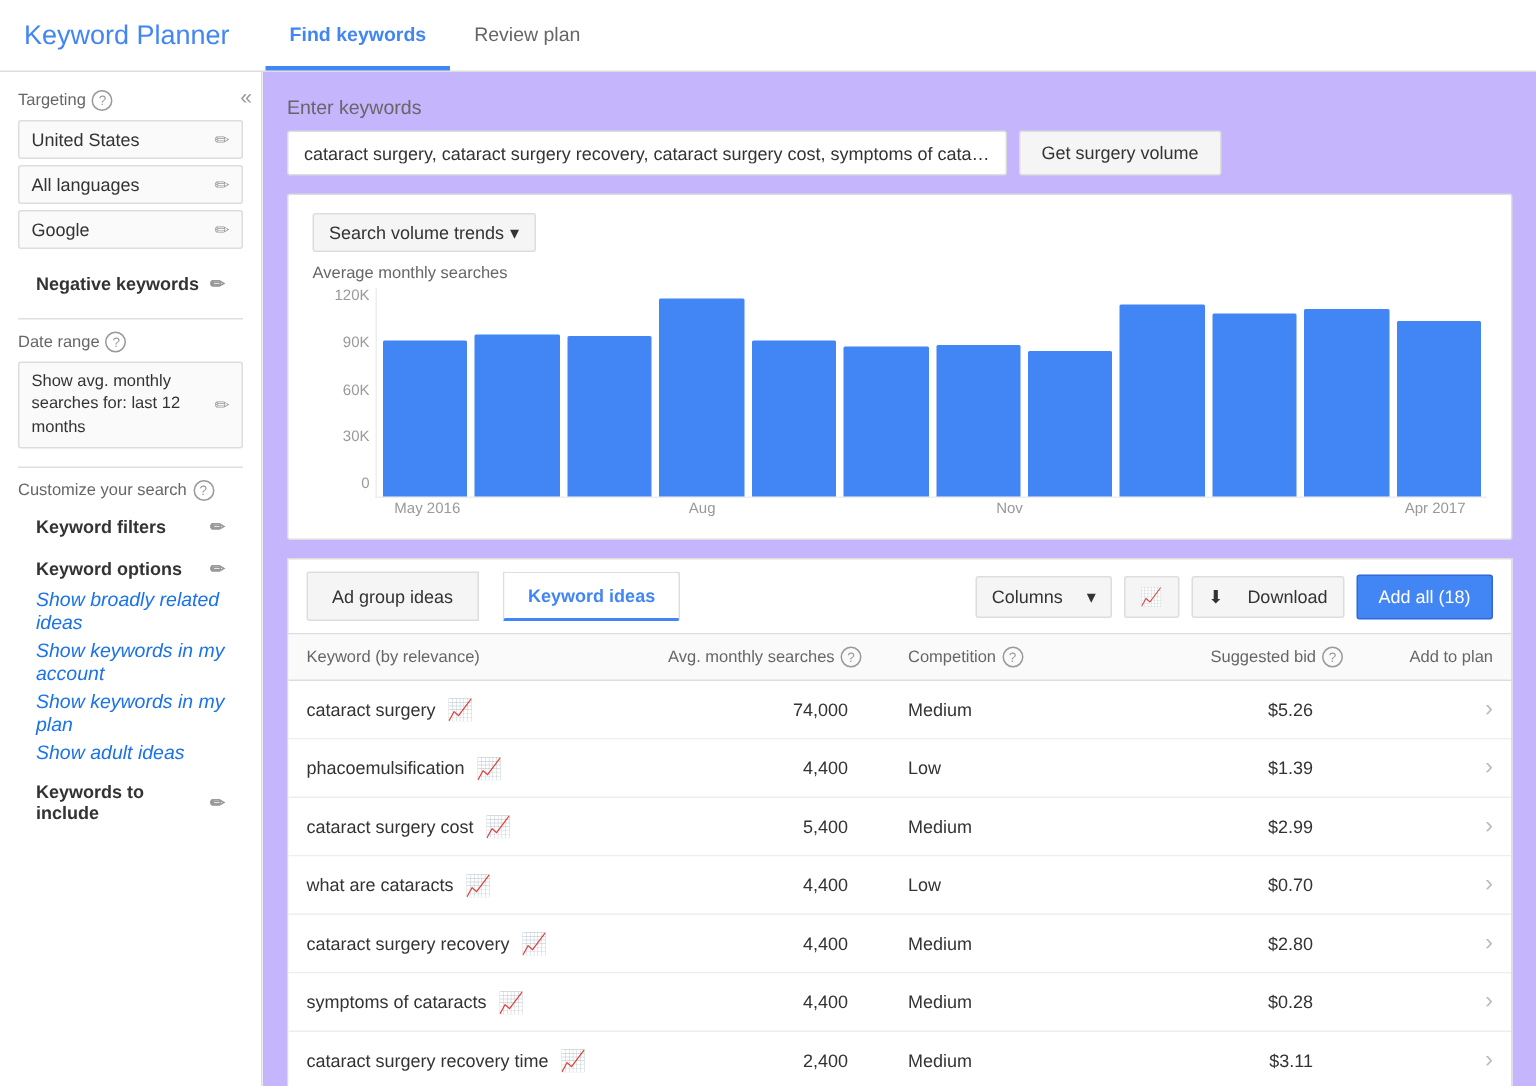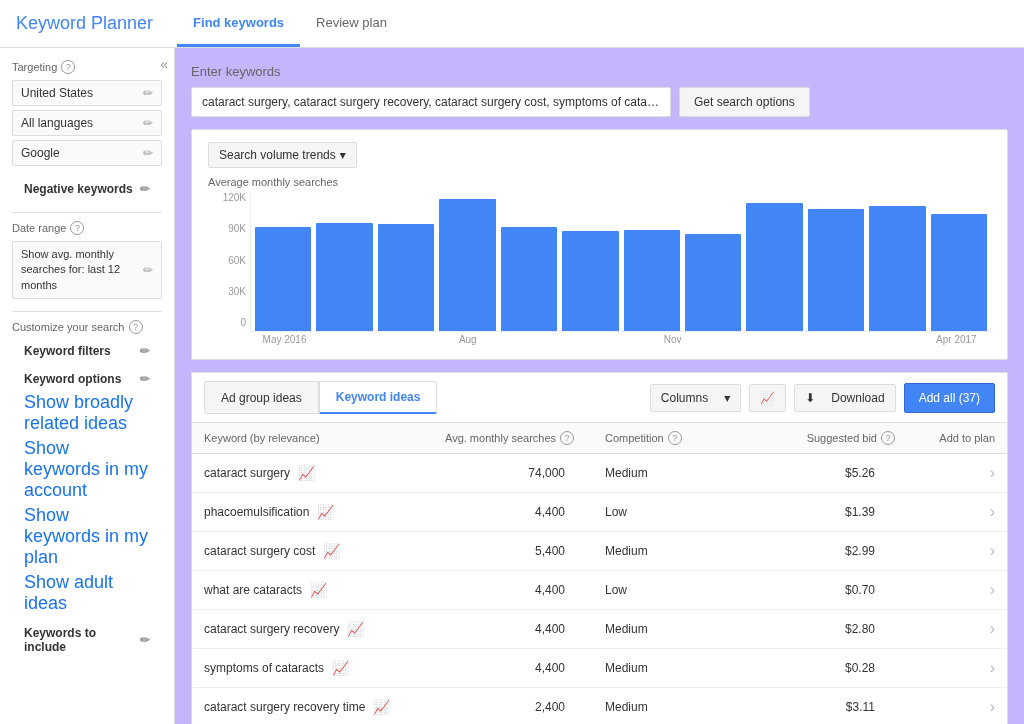--- a/index.html
+++ b/index.html
@@ -18,38 +18,38 @@
     
     .sidebar { width: 175px; background: #fff; border-right: 1px solid #ddd; padding: 12px 0; overflow-y: auto; flex-shrink: 0; position: relative; }
     .sidebar-collapse { position: absolute; top: 8px; right: 6px; cursor: pointer; color: #999; font-size: 14px; }
     .sidebar-section { margin-bottom: 12px; padding: 0 12px; }
     .sidebar-section-label { font-size: 11px; color: #666; margin-bottom: 6px; display: flex; align-items: center; gap: 4px; }
     .help-icon { display: inline-block; width: 14px; height: 14px; border: 1px solid #999; border-radius: 50%; font-size: 9px; text-align: center; line-height: 12px; color: #999; cursor: pointer; }
     .sidebar-item { display: flex; align-items: center; justify-content: space-between; padding: 5px 8px; border: 1px solid #ddd; border-radius: 2px; margin-bottom: 4px; background: #fafafa; cursor: pointer; font-size: 12px; color: #333; }
     .sidebar-item .edit-icon { color: #999; font-size: 12px; }
     .sidebar-divider { border-top: 1px solid #e0e0e0; margin: 8px 12px; }
     .sidebar-section-title { font-size: 12px; font-weight: bold; color: #333; padding: 4px 12px; display: flex; align-items: center; justify-content: space-between; }
-    .sidebar-link { font-size: 18px; color: #1a73e8; padding: 2px 12px; cursor: pointer; display: block; }
+    .sidebar-link { font-size: 13px; color: #1a73e8; padding: 2px 12px; cursor: pointer; display: block; font-style: italic; }
     .sidebar-section-title .edit-icon { color: #999; font-size: 12px; }
 
     
     .content { flex: 1; overflow-y: auto; padding: 16px; background: #c4b5fd; }
     .content-label { font-size: 13px; color: #666; margin-bottom: 8px; }
 
     
     .search-bar { display: flex; align-items: center; gap: 8px; margin-bottom: 12px; }
     .keyword-input { flex: 1; max-width: 480px; padding: 7px 10px; border: 1px solid #ddd; border-radius: 2px; font-size: 12px; color: #333; background: #fff; overflow: hidden; text-overflow: ellipsis; white-space: nowrap; }
     .btn { padding: 7px 14px; border: 1px solid #ddd; border-radius: 2px; background: #f5f5f5; font-size: 12px; cursor: pointer; color: #333; white-space: nowrap; }
 
     
     .chart-container { background: #fff; border: 1px solid #ddd; border-radius: 2px; padding: 12px 16px; margin-bottom: 12px; }
     .chart-header { display: flex; align-items: center; margin-bottom: 8px; }
     .chart-dropdown { display: flex; align-items: center; gap: 4px; padding: 5px 10px; border: 1px solid #ddd; border-radius: 2px; background: #f5f5f5; font-size: 12px; cursor: pointer; color: #333; }
     .chart-y-label { font-size: 11px; color: #666; margin-bottom: 4px; }
-    .tab-group { display: flex; gap: 0; }
+    .tab-group { display: flex; gap: 16px; }
     .tab-btn { padding: 8px 16px; border: 1px solid #ddd; background: #f5f5f5; font-size: 12px; cursor: pointer; color: #333; }
     .tab-btn.active { background: #fff; border-bottom: 2px solid #4285f4; color: #4285f4; font-weight: bold; }
     .tab-btn:first-child { border-radius: 2px 0 0 2px; }
     .tab-btn:last-child { border-radius: 0 2px 2px 0; }
     .tab-actions { display: flex; gap: 8px; align-items: center; }
     .icon-btn { padding: 6px 10px; border: 1px solid #ddd; background: #f5f5f5; cursor: pointer; border-radius: 2px; font-size: 12px; color: #333; display: flex; align-items: center; gap: 16px; }
     .table-header { display: grid; grid-template-columns: 1fr 160px 160px 130px 100px; padding: 8px 12px; border-bottom: 1px solid #ddd; background: #fafafa; font-size: 11px; color: #666; }
     .table-header .col { display: flex; align-items: center; gap: 4px; }
     .table-row { display: grid; grid-template-columns: 1fr 160px 160px 130px 100px; padding: 10px 12px; border-bottom: 1px solid #eee; font-size: 12px; align-items: center; background: #fff; }
     .keyword-col { display: flex; align-items: center; gap: 8px; color: #333; }
@@ -148,21 +148,21 @@
       </div>
     </div>
   </div>
 
   <div class="content">
 
     <div class="content-label">Enter keywords</div>
 
     <div class="search-bar">
       <input class="keyword-input" type="text" readonly="" style="font-size: 12px; color: rgb(51, 51, 51);" value="cataract surgery, cataract surgery recovery, cataract surgery cost, symptoms of cataracts, wh...">
-      <button class="btn">Get search options</button>
+      <button class="btn">Get surgery volume</button>
     </div>
 
     <div class="chart-container">
       <div class="chart-header">
         <button class="chart-dropdown">
           <span>Search volume trends</span>
           <span>▾</span>
         </button>
       </div>
       <div class="chart-y-label">Average monthly searches</div>
@@ -218,21 +218,21 @@
           <span>Columns</span>
           <span>▾</span>
         </button>
         <button class="icon-btn">
           <span>📈</span>
         </button>
         <button class="icon-btn">
           <span>⬇</span>
           <span>Download</span>
         </button>
-        <button class="btn" style="background: #4285f4; color: #fff; border-color: #3367d6;">Add all (37)</button>
+        <button class="btn" style="background: #4285f4; color: #fff; border-color: #3367d6;">Add all (18)</button>
       </div>
     </div>
 
     <div class="table-wrapper">
 
       <div class="table-header">
         <div class="col">
           <span>Keyword (by relevance)</span>
         </div>
         <div class="col">

